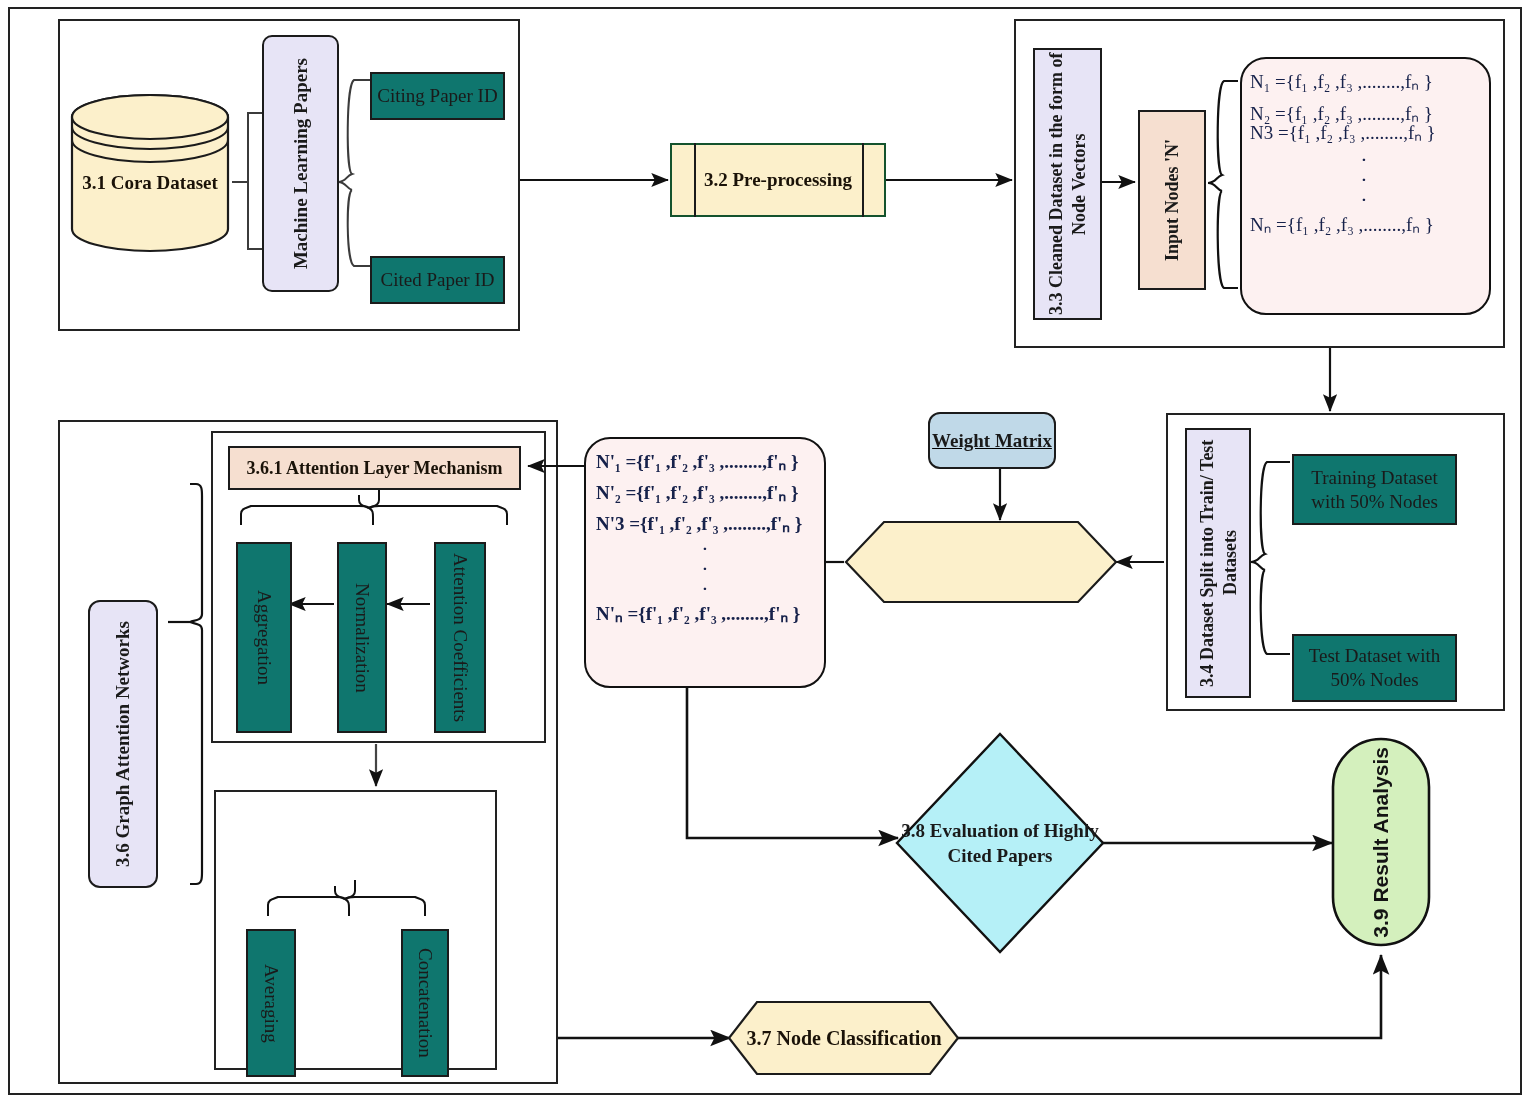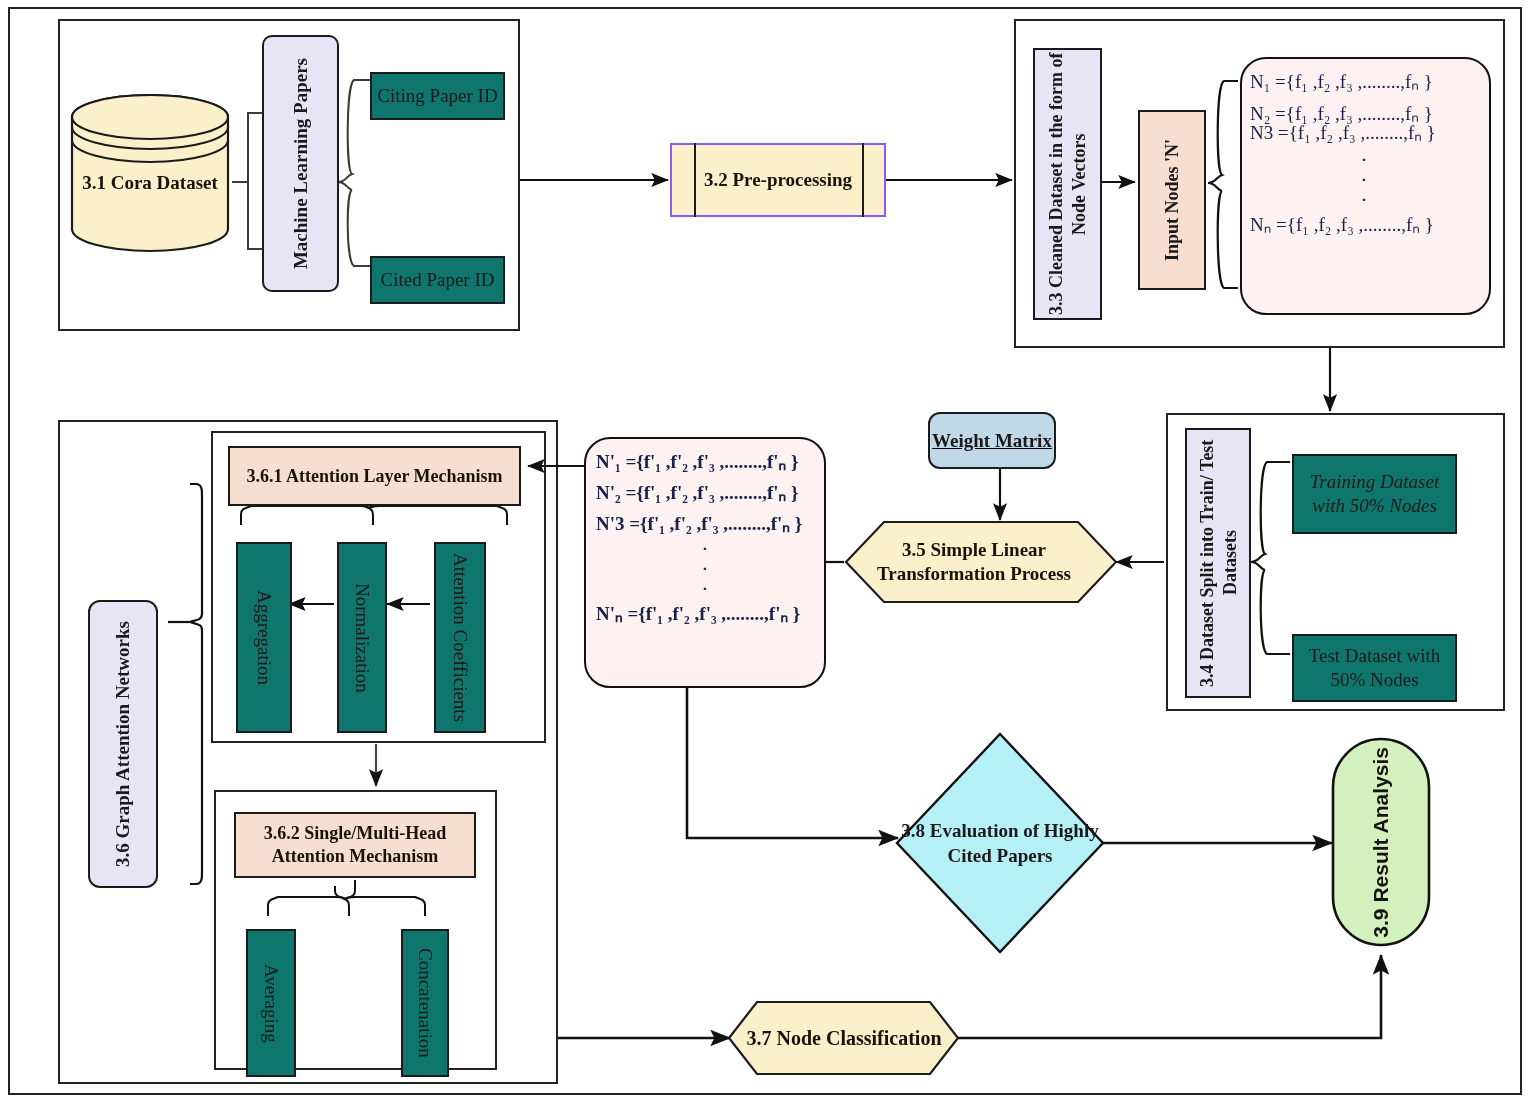--- a/index.html
+++ b/index.html
@@ -6,21 +6,21 @@
   body{font-family:"Liberation Serif", serif;}
   #page{position:relative;width:1532px;height:1104px;background:#fff;overflow:hidden;}
   #outerframe{position:absolute;left:8px;top:7px;width:1514px;height:1088px;border:2px solid #222;box-sizing:border-box;}
   .grp{position:absolute;border:2.5px solid #222;background:#fff;box-sizing:border-box;}
   .node{position:absolute;box-sizing:border-box;display:flex;align-items:center;justify-content:center;text-align:center;}
   .bserif{font-family:"Liberation Serif", serif;font-weight:bold;color:#1a1a1a;}
   .rserif{font-family:"Liberation Serif", serif;font-weight:normal;color:#1a1a1a;}
   .green{background:#0f766e;border:2px solid #1b1b1b;margin-top:16px;}
   .lav{background:#e7e4f6;border:2px solid #1b1b1b;}
   .peach{background:#f6dfd0;border:2px solid #1b1b1b;}
-  .cream{background:#fcf0cb;border:2px solid #8b5cf6;}
+  .cream{background:#fcf0cb;border:2px solid #14532d;}
   .pinkish{background:#fdf1f1;border:2.5px solid #111;border-radius:26px;}
   .blue{background:#c0d9e8;border:2px solid #1b1b1b;border-radius:12px;}
   .rot{writing-mode:vertical-rl;}
   .rot180{writing-mode:vertical-rl;transform:rotate(180deg);}
   svg.ov{position:absolute;left:0;top:0;width:1532px;height:1104px;pointer-events:none;overflow:visible;}
   .nlist{position:absolute;display:flex;flex-direction:column;justify-content:flex-start;}
   .nrow{font-family:"Liberation Serif", serif;font-size:19px;color:#16214a;white-space:nowrap;line-height:1.0;}
   .nrow.bold{font-weight:bold;}
   .dotrow{text-align:center;font-size:22px;color:#16214a;line-height:0.9;}
 </style>
@@ -161,70 +161,64 @@
     <div class="dotrow">·</div>
     <div class="dotrow">·</div>
     <div class="dotrow" style="margin-bottom:6px;">·</div>
     <div class="nrow">Nₙ ={f₁ ,f₂ ,f₃ ,........,fₙ }</div>
   </div>
 
   <div class="node lav" style="left:1185px;top:428px;width:66px;height:270px;">
     <span class="bserif rot180" style="font-size:18px;text-align:center;line-height:1.25;">3.4  Dataset Split into Train/ Test Datasets</span>
   </div>
 
-  <div class="node green rserif" style="left:1292px;top:438px;width:165px;height:80px;font-size:19px;line-height:1.25;font-style:italic;">
+  <div class="node green rserif" style="left:1292px;top:438px;width:165px;height:71px;font-size:19px;line-height:1.25;">
     <span>Training Dataset with 50% Nodes</span>
   </div>
 
   <div class="node green rserif" style="left:1292px;top:618px;width:165px;height:68px;font-size:19px;line-height:1.25;text-align:center;">
     <span>Test Dataset with 50% Nodes</span>
   </div>
 
   <div class="node blue" style="left:928px;top:412px;width:128px;height:57px;text-decoration:underline;">
     <span class="bserif" style="font-size:19px;">Weight Matrix</span>
   </div>
 
-  <div class="node" style="left:858px;top:530px;width:232px;height:64px;">
-    <span class="bserif" style="font-size:19px;line-height:1.25;color:#1a1208;">3.5 Simple Linear Transformation Process</span>
-  </div>
 
   <div class="pinkish" style="position:absolute;left:584px;top:437px;width:238px;height:247px;"></div>
   <div class="nlist" style="left:596px;top:452px;width:218px;height:224px;">
     <div class="nrow bold" style="margin-bottom:12px;">N'₁ ={f'₁ ,f'₂ ,f'₃ ,........,f'ₙ }</div>
     <div class="nrow bold" style="margin-bottom:12px;">N'₂ ={f'₁ ,f'₂ ,f'₃ ,........,f'ₙ }</div>
     <div class="nrow bold" style="margin-bottom:6px;">N'3 ={f'₁ ,f'₂ ,f'₃ ,........,f'ₙ }</div>
     <div class="dotrow">·</div>
     <div class="dotrow">·</div>
     <div class="dotrow" style="margin-bottom:6px;">·</div>
     <div class="nrow bold">N'ₙ ={f'₁ ,f'₂ ,f'₃ ,........,f'ₙ }</div>
   </div>
 
   <div class="node lav" style="left:88px;top:600px;width:70px;height:288px;border-radius:12px;">
     <span class="bserif rot180" style="font-size:19px;">3.6 Graph Attention Networks</span>
   </div>
 
-  <div class="node peach" style="left:228px;top:446px;width:293px;height:60px;">
+  <div class="node peach" style="left:228px;top:446px;width:293px;height:44px;">
     <span class="bserif" style="font-size:18px;color:#1a1208;">3.6.1  Attention Layer Mechanism</span>
   </div>
 
   <div class="node green" style="left:236px;top:526px;width:56px;height:191px;">
     <span class="rserif rot" style="font-size:19px;">Aggregation</span>
   </div>
 
   <div class="node green" style="left:337px;top:526px;width:50px;height:191px;">
     <span class="rserif rot" style="font-size:19px;">Normalization</span>
   </div>
 
   <div class="node green" style="left:434px;top:526px;width:52px;height:191px;">
     <span class="rserif rot" style="font-size:19px;">Attention Coefficients</span>
   </div>
 
-  <div class="node peach" style="left:234px;top:812px;width:242px;height:66px;">
-    <span class="bserif" style="font-size:18px;line-height:1.3;color:#1a1208;">3.6.2  Single/Multi-Head Attention Mechanism</span>
-  </div>
 
   <div class="node green" style="left:246px;top:913px;width:50px;height:148px;">
     <span class="rserif rot" style="font-size:19px;">Averaging</span>
   </div>
 
   <div class="node green" style="left:401px;top:913px;width:48px;height:148px;">
     <span class="rserif rot" style="font-size:19px;">Concatenation</span>
   </div>
 
   <div class="node" style="left:733px;top:1020px;width:222px;height:36px;">

